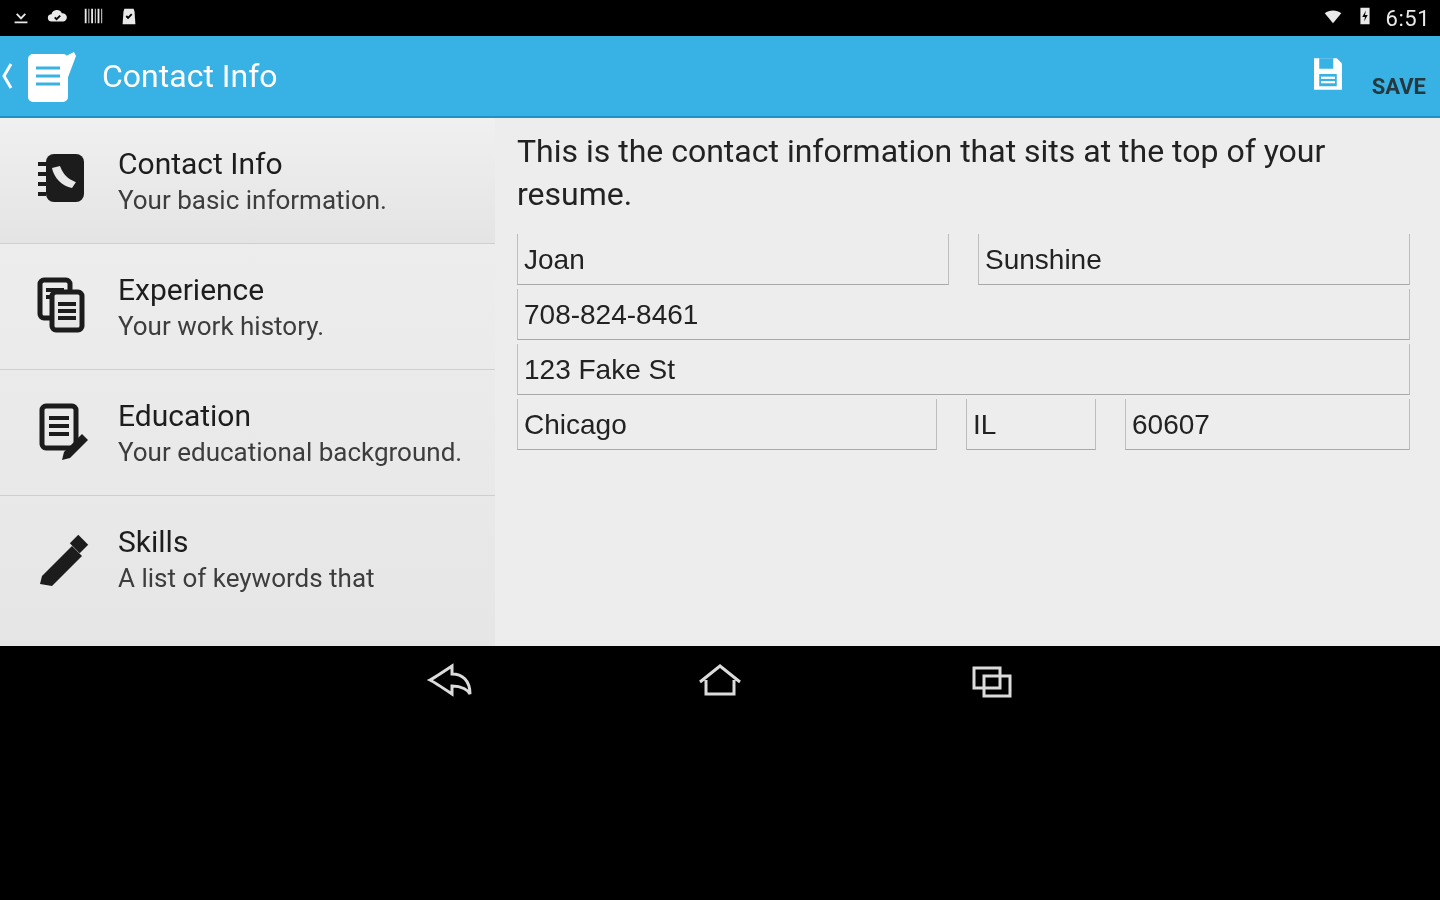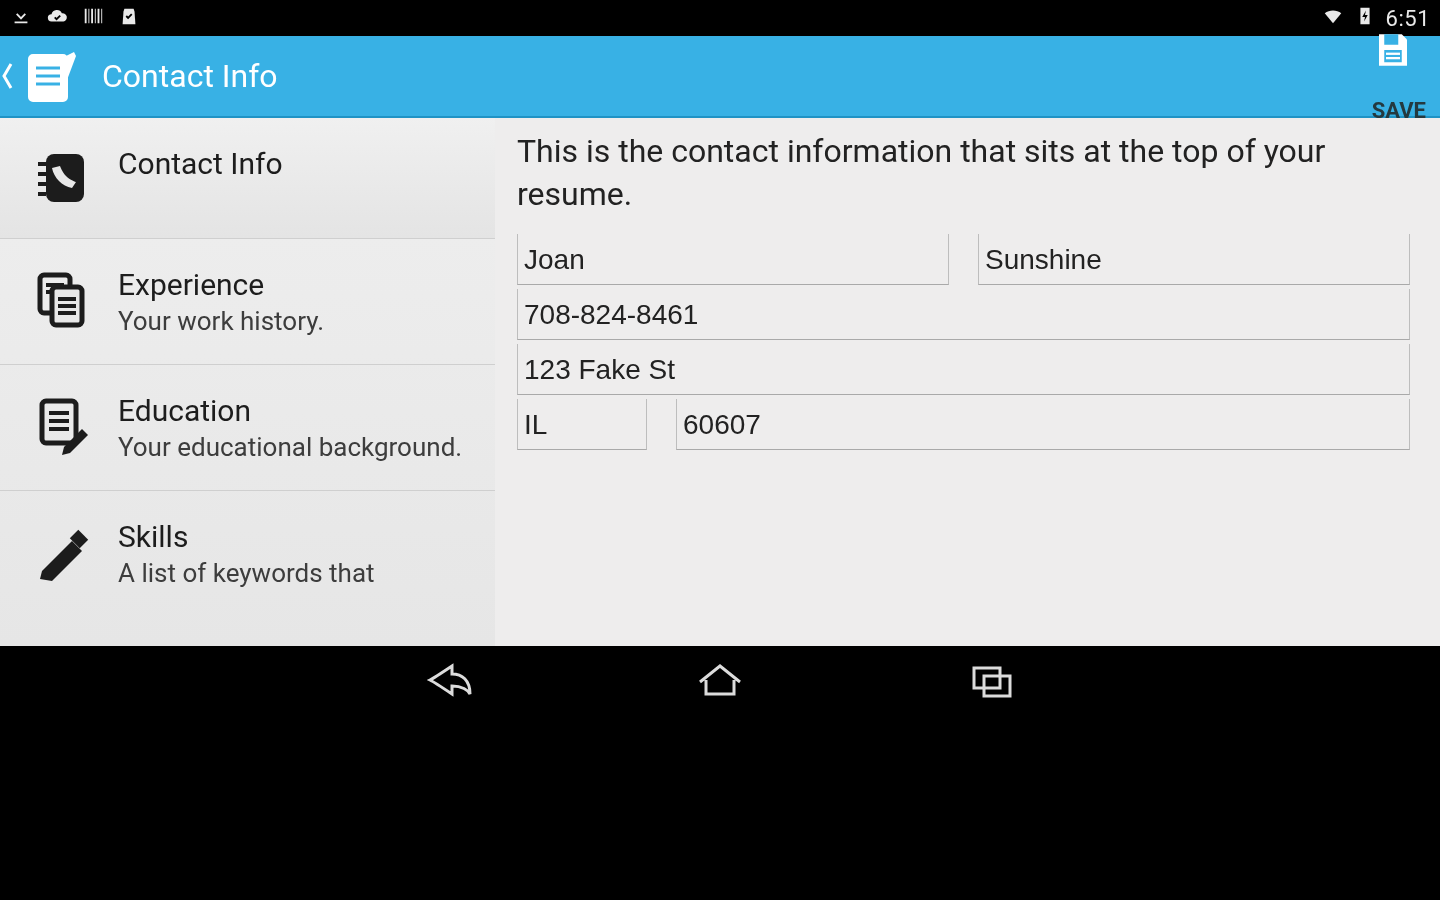--- a/index.html
+++ b/index.html
@@ -13,21 +13,21 @@
   .status-bar .stat-ic { width: 22px; height: 22px; fill: #e9e9e9; }
   .clock { font-size: 22px; font-weight: 400; letter-spacing: 0.5px; }
 
   
   .action-bar { height: 82px; background: #38b1e5; display: flex; align-items: center; color: #fff; padding: 0 14px 0 0; border-bottom: 2px solid #1f93c5; }
   .back-caret { width: 14px; height: 40px; display:flex; align-items:center; justify-content:center; }
   .back-caret svg { fill:#fff; width:12px; height:28px; }
   .app-icon { width: 64px; height: 64px; margin: 0 18px 0 6px; display:flex; align-items:center; justify-content:center; }
   .app-icon svg { width:56px; height:56px; }
   .appbar-title { font-size: 32px; font-weight: 400; color:#fff; }
-  .save-wrap { margin-left:auto; display:flex; align-items:flex-start; gap:23px; cursor:pointer;flex-direction:column; }
+  .save-wrap { margin-left:auto; display:flex; align-items:flex-end; gap:23px; cursor:pointer; }
   .save-wrap svg { width:42px; height:42px; fill:#fff; }
   .save-label { font-size:22px; font-weight:700; color:#24393f; }
 
   
   .main { flex:1; display:flex; background:#eef0f0; }
   .sidebar { width: 495px; background: linear-gradient(#efefef,#e6e6e6); display:flex; flex-direction:column; }
   .side-item { display:flex; align-items:flex-start; gap:24px; padding: 28px 20px 28px 30px; border-bottom:1px solid #cfcfcf; cursor:pointer; }
   .side-item.selected { background: linear-gradient(#f0f0f0,#e4e4e4); }
   .side-item:last-child { border-bottom:none; }
   .side-icon { width:64px; height:64px; flex:0 0 64px; display:flex; align-items:center; justify-content:center; }
@@ -130,20 +130,21 @@
               <rect x="14" y="6" width="38" height="48" rx="8" fill="#1c1c1c"></rect>
               <rect x="6" y="14" width="8" height="4" fill="#1c1c1c"></rect>
               <rect x="6" y="24" width="8" height="4" fill="#1c1c1c"></rect>
               <rect x="6" y="34" width="8" height="4" fill="#1c1c1c"></rect>
               <rect x="6" y="44" width="8" height="4" fill="#1c1c1c"></rect>
               <path d="M28 18 c0 0 2 6 6 10 s10 6 10 6 l-4 6 c-10 -2 -18 -10 -20 -20 z" fill="#e8e8e8"></path>
             </svg>
         </div>
         <div class="side-texts">
           <div class="side-title">Contact Info</div>
+          <div class="side-sub">Your basic information.</div>
         </div>
       </div>
 
 
       <div class="side-item">
         <div class="side-icon">
           <svg viewBox="0 0 60 60">
             <rect x="8" y="6" width="30" height="38" rx="4" fill="none" stroke="#1c1c1c" stroke-width="5"></rect>
             <line x1="14" y1="16" x2="32" y2="16" stroke="#1c1c1c" stroke-width="4"></line>
             <line x1="14" y1="23" x2="32" y2="23" stroke="#1c1c1c" stroke-width="4"></line>
@@ -197,20 +198,21 @@
         <div class="field"><input type="text" value="Joan" style=""></div>
         <div class="field"><input type="text" value="Sunshine" style=""></div>
       </div>
       <div class="field-row">
         <div class="field"><input type="text" value="708-824-8461" style=""></div>
       </div>
       <div class="field-row">
         <div class="field"><input type="text" value="123 Fake St" style=""></div>
       </div>
       <div class="field-row row3">
+        <div class="field city"><input type="text" value="Chicago" style=""></div>
         <div class="field state"><input type="text" value="IL" style=""></div>
         <div class="field zip"><input type="text" value="60607" style=""></div>
       </div>
     </div>
 
   </div>
 
   <div class="nav-bar">
     <div class="nav-btn">
       <svg viewBox="0 0 52 40">

